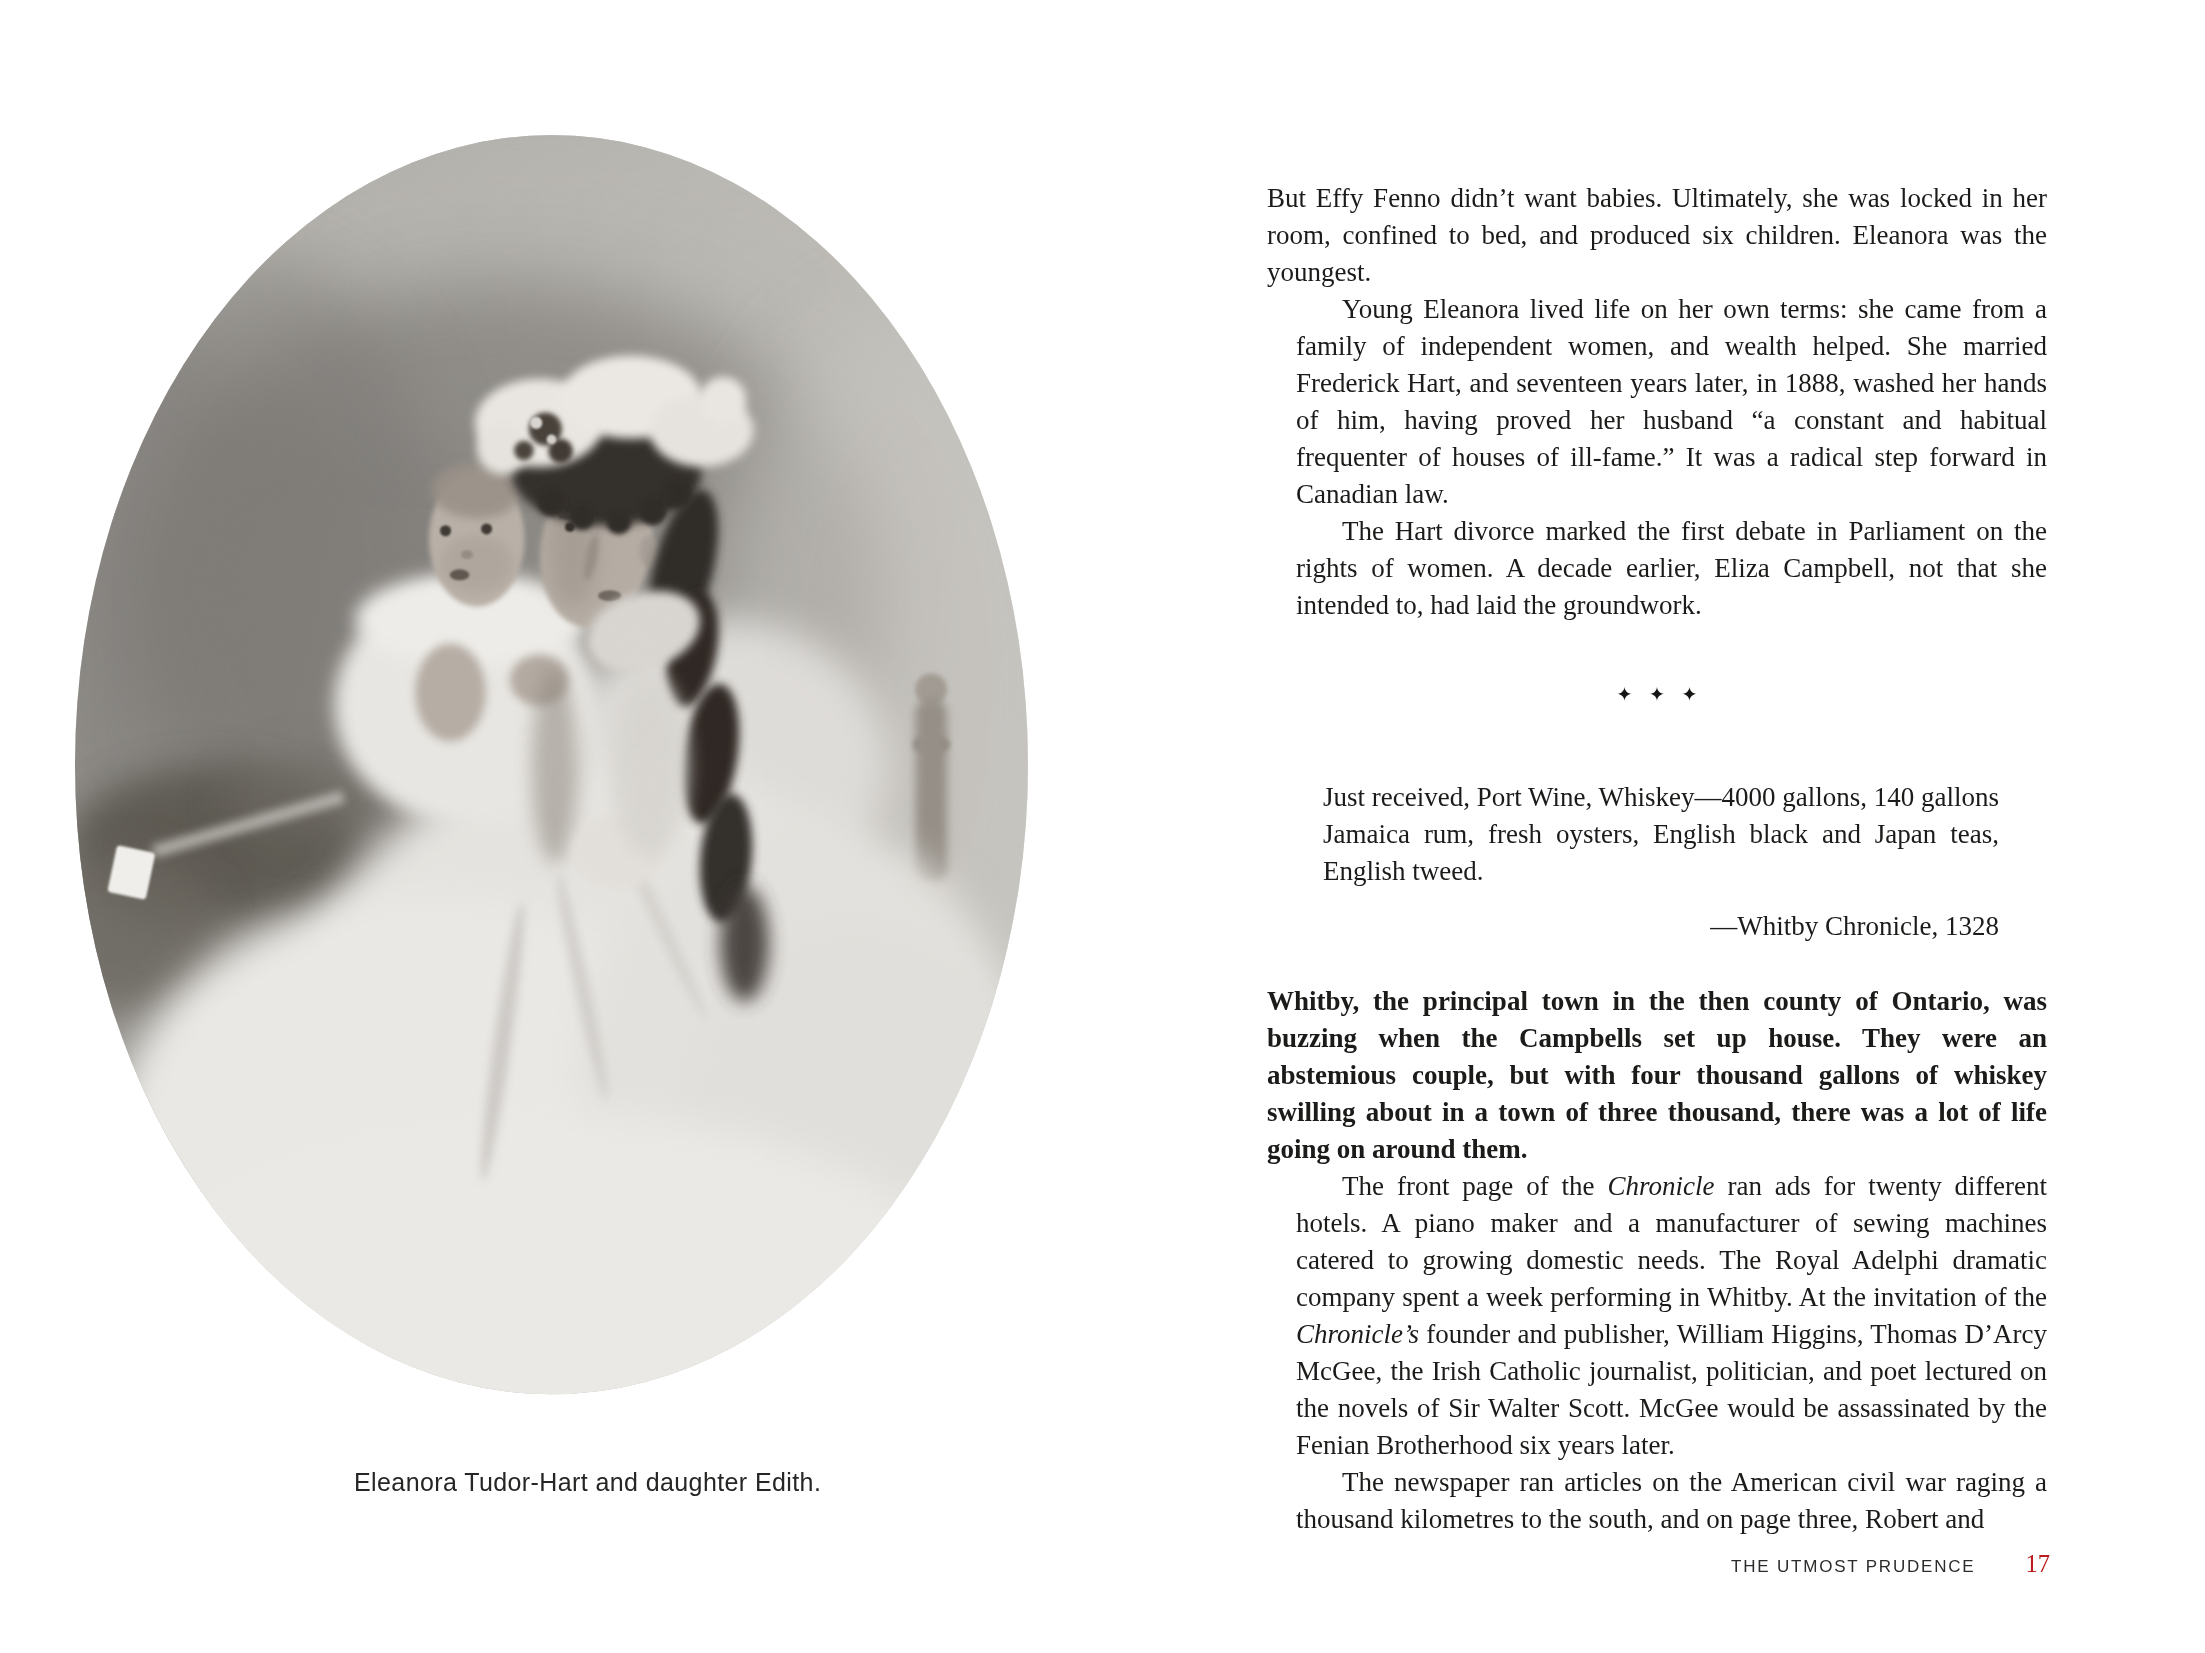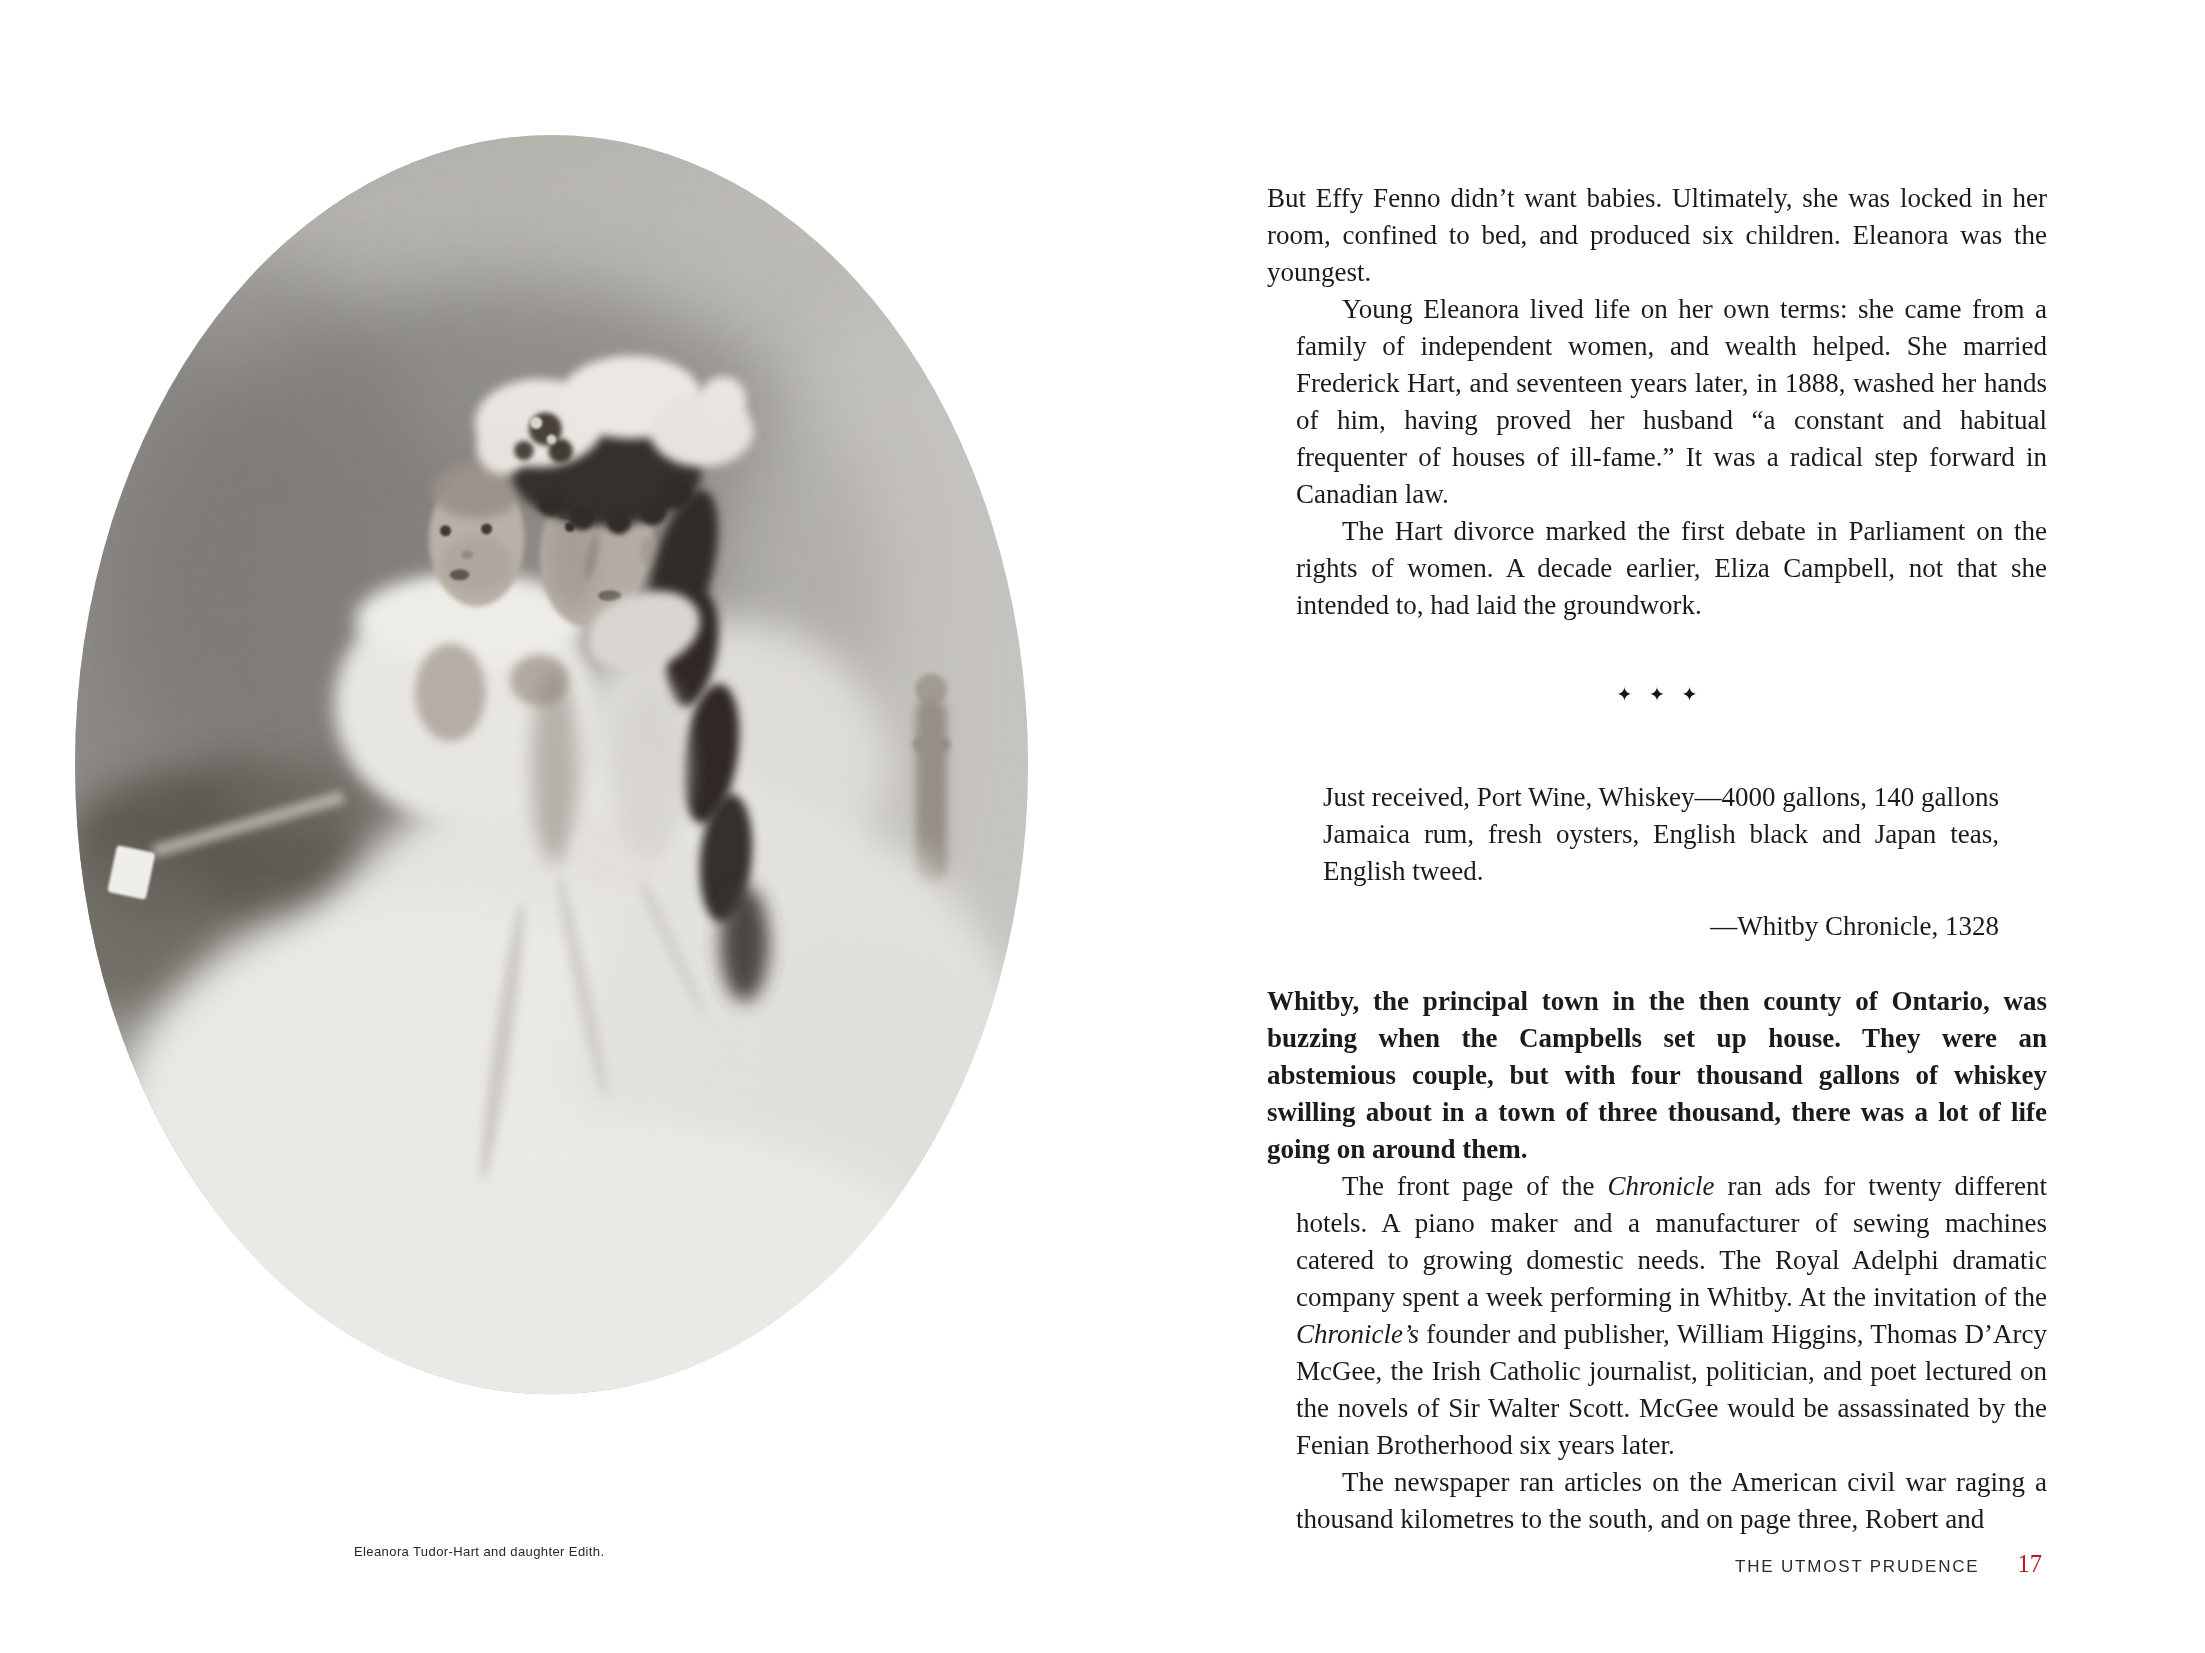--- a/index.html
+++ b/index.html
@@ -10,23 +10,23 @@
     -webkit-hyphens:auto; hyphens:auto;
   }
   .spread { position:absolute; inset:0; }
   .page { position:absolute; top:0; bottom:0; }
   .page-left  { left:0;    width:1103px; }
   .page-right { left:1103px; width:1103px; }
 
   figure.portrait { margin:0; }
   svg.photo { position:absolute; left:75px; top:135px; width:953px; height:1260px; }
   figcaption.caption {
-    position:absolute; left:354px; top:1544px;
+    position:absolute; left:354px; top:1468px;
     font-family:"Liberation Sans", sans-serif;
-    font-size:13px; font-weight:300; letter-spacing:0.4px;
+    font-size:25px; font-weight:300; letter-spacing:0.4px;
     color:#262624; white-space:nowrap;
   }
 
   .text-col {
     position:absolute; left:164px; top:180px; width:780px;
     font-size:27px; line-height:37px; color:#1b1b19;
     text-align:justify;
   }
   .text-col p { margin:0; }
   .text-col p.indent { text-indent:46px;margin-left:29px; }
@@ -34,22 +34,22 @@
   .ornament {
     margin-top:52px; line-height:37px; text-align:center;
     font-size:19.6px; letter-spacing:16px; padding-left:16px; color:#151513;
   }
   blockquote.pullquote {
     margin:66px 48px 0 56px; text-align:justify;
   }
   .attribution { margin-top:18.4px; text-align:right; padding-right:48px; }
 
   footer.pagefooter {
-    position:absolute; left:156px; top:1550px; width:783px;
-    display:flex; justify-content:flex-end; align-items:baseline; gap:38px;
+    position:absolute; left:164px; top:1550px; width:783px;
+    display:flex; justify-content:flex-end; align-items:baseline; gap:50px;
   }
   .running-head {
     font-family:"Liberation Sans", sans-serif;
     font-size:17px; letter-spacing:1.8px; color:#2c2c2a; white-space:nowrap;
   }
   .folio { font-size:24.5px; color:#b91c1c; }
 </style>
 </head>
 <body>
 

